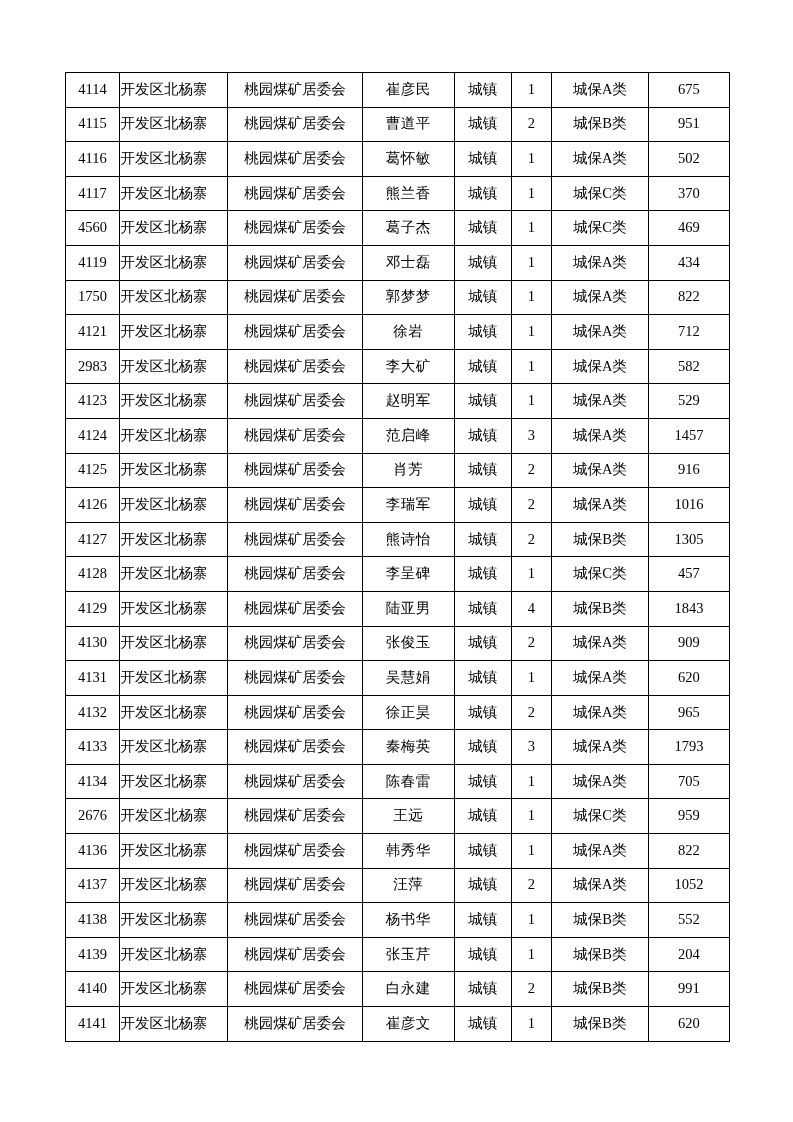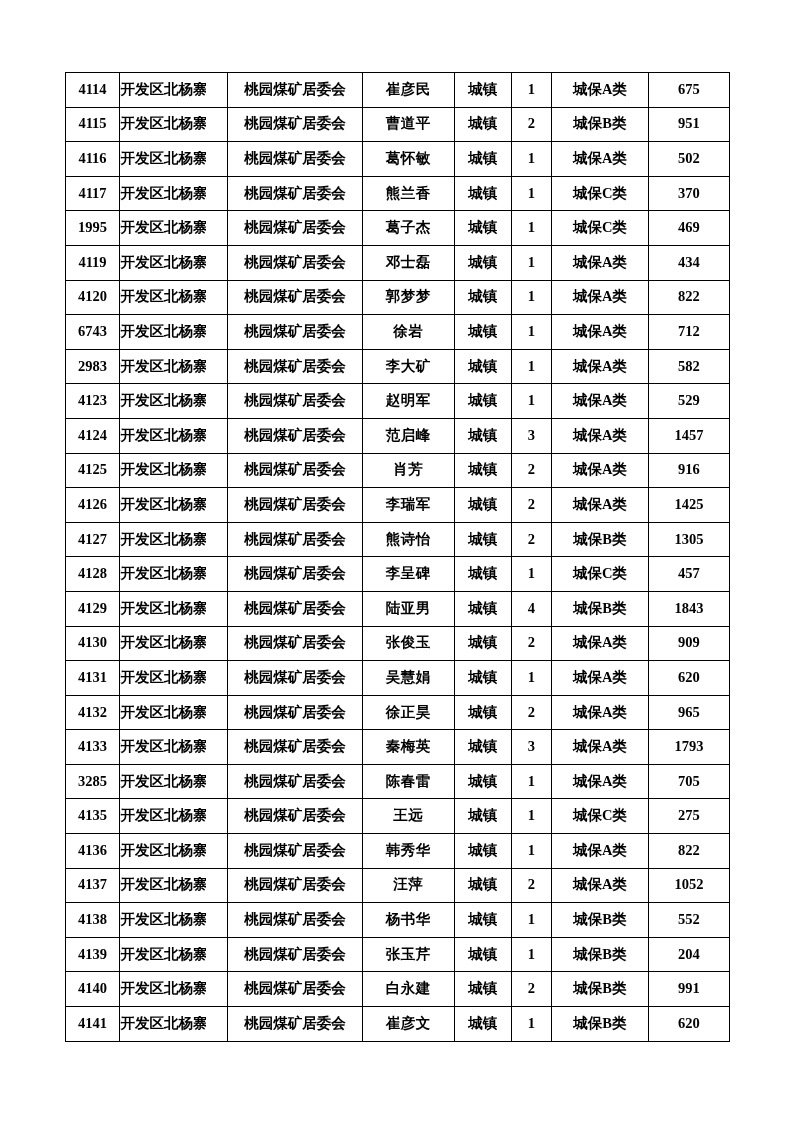--- a/index.html
+++ b/index.html
@@ -15,21 +15,20 @@
     position: relative;
     overflow: hidden;
   }
   .page {
     position: absolute;
     left: 0;
     top: 0;
     width: 631px;
     height: 1122px;
     box-sizing: border-box;
-    font-weight: bold;
   }
   .table-wrap {
     position: absolute;
     left: 65px;
     top: 72px;
     width: 665px;
   }
   table.data {
     border-collapse: collapse;
     table-layout: fixed;
@@ -137,21 +136,21 @@
               <span class="clip">术开发区北杨寨</span>
             </td>
             <td class="comm">桃园煤矿居委会</td>
             <td class="name">熊兰香</td>
             <td class="type">城镇</td>
             <td class="num">1</td>
             <td class="cat">城保C类</td>
             <td class="amt">370</td>
           </tr>
           <tr>
-            <td class="seq">1995</td>
+            <td class="seq">4560</td>
             <td class="area">
               <span class="clip">术开发区北杨寨</span>
             </td>
             <td class="comm">桃园煤矿居委会</td>
             <td class="name">葛子杰</td>
             <td class="type">城镇</td>
             <td class="num">1</td>
             <td class="cat">城保C类</td>
             <td class="amt">469</td>
           </tr>
@@ -161,33 +160,33 @@
               <span class="clip">术开发区北杨寨</span>
             </td>
             <td class="comm">桃园煤矿居委会</td>
             <td class="name">邓士磊</td>
             <td class="type">城镇</td>
             <td class="num">1</td>
             <td class="cat">城保A类</td>
             <td class="amt">434</td>
           </tr>
           <tr>
-            <td class="seq">4120</td>
+            <td class="seq">1750</td>
             <td class="area">
               <span class="clip">术开发区北杨寨</span>
             </td>
             <td class="comm">桃园煤矿居委会</td>
             <td class="name">郭梦梦</td>
             <td class="type">城镇</td>
             <td class="num">1</td>
             <td class="cat">城保A类</td>
             <td class="amt">822</td>
           </tr>
           <tr>
-            <td class="seq">6743</td>
+            <td class="seq">4121</td>
             <td class="area">
               <span class="clip">术开发区北杨寨</span>
             </td>
             <td class="comm">桃园煤矿居委会</td>
             <td class="name">徐岩</td>
             <td class="type">城镇</td>
             <td class="num">1</td>
             <td class="cat">城保A类</td>
             <td class="amt">712</td>
           </tr>
@@ -242,21 +241,21 @@
           <tr>
             <td class="seq">4126</td>
             <td class="area">
               <span class="clip">术开发区北杨寨</span>
             </td>
             <td class="comm">桃园煤矿居委会</td>
             <td class="name">李瑞军</td>
             <td class="type">城镇</td>
             <td class="num">2</td>
             <td class="cat">城保A类</td>
-            <td class="amt">1425</td>
+            <td class="amt">1016</td>
           </tr>
           <tr>
             <td class="seq">4127</td>
             <td class="area">
               <span class="clip">术开发区北杨寨</span>
             </td>
             <td class="comm">桃园煤矿居委会</td>
             <td class="name">熊诗怡</td>
             <td class="type">城镇</td>
             <td class="num">2</td>
@@ -329,42 +328,42 @@
               <span class="clip">术开发区北杨寨</span>
             </td>
             <td class="comm">桃园煤矿居委会</td>
             <td class="name">秦梅英</td>
             <td class="type">城镇</td>
             <td class="num">3</td>
             <td class="cat">城保A类</td>
             <td class="amt">1793</td>
           </tr>
           <tr>
-            <td class="seq">3285</td>
+            <td class="seq">4134</td>
             <td class="area">
               <span class="clip">术开发区北杨寨</span>
             </td>
             <td class="comm">桃园煤矿居委会</td>
             <td class="name">陈春雷</td>
             <td class="type">城镇</td>
             <td class="num">1</td>
             <td class="cat">城保A类</td>
             <td class="amt">705</td>
           </tr>
           <tr>
-            <td class="seq">4135</td>
+            <td class="seq">2676</td>
             <td class="area">
               <span class="clip">术开发区北杨寨</span>
             </td>
             <td class="comm">桃园煤矿居委会</td>
             <td class="name">王远</td>
             <td class="type">城镇</td>
             <td class="num">1</td>
             <td class="cat">城保C类</td>
-            <td class="amt">275</td>
+            <td class="amt">959</td>
           </tr>
           <tr>
             <td class="seq">4136</td>
             <td class="area">
               <span class="clip">术开发区北杨寨</span>
             </td>
             <td class="comm">桃园煤矿居委会</td>
             <td class="name">韩秀华</td>
             <td class="type">城镇</td>
             <td class="num">1</td>

